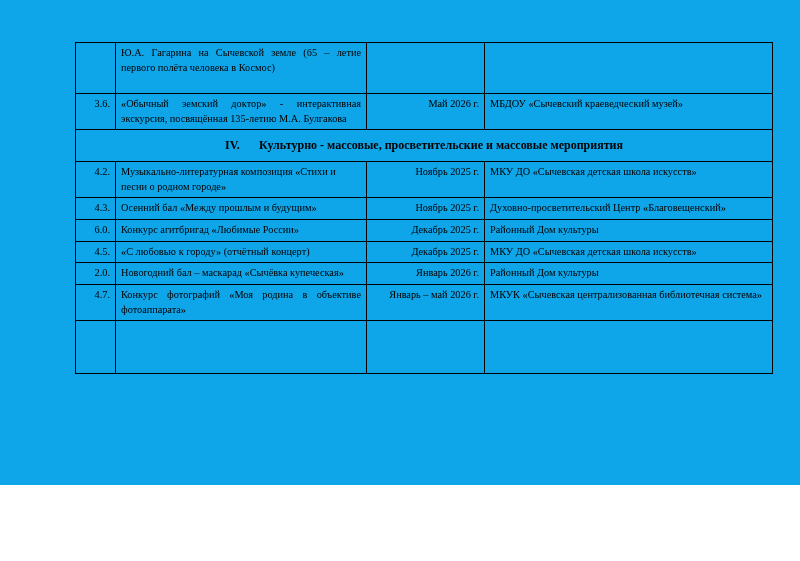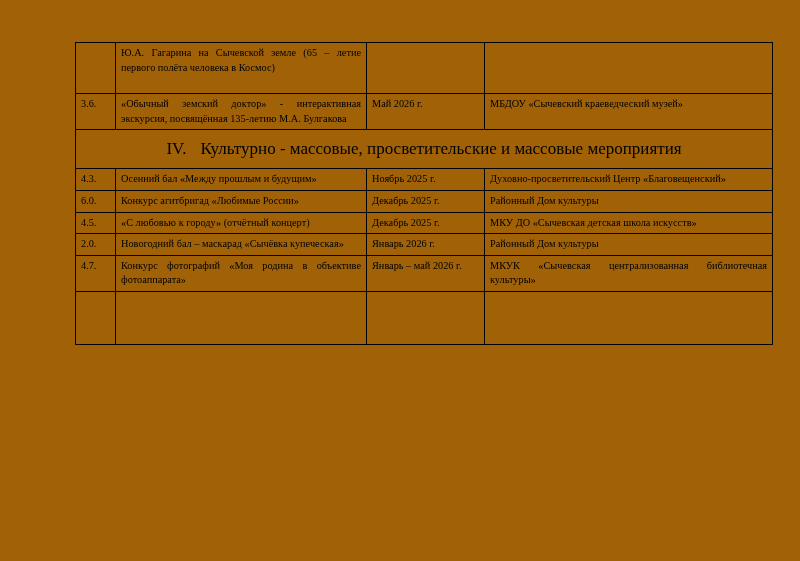--- a/index.html
+++ b/index.html
@@ -10,22 +10,22 @@
   body {
     width: 800px;
     height: 561px;
     font-family: "Liberation Serif", serif;
     color: #000000;
     overflow: hidden;
   }
   .page {
     position: relative;
     width: 800px;
-    height: 561px;
-    background: #a16207;
+    height: 485px;
+    background: #0ea5e9;
     box-sizing: border-box;
   }
   .doc-table {
     position: absolute;
     left: 75px;
     top: 42px;
     width: 697px;
     border-collapse: collapse;
     table-layout: fixed;
   }
@@ -34,28 +34,28 @@
     vertical-align: top;
     padding: 3px 5px 3px 5px;
     font-size: 10.3px;
     line-height: 1.42;
   }
   col.c-num { width: 40px; }
   col.c-name { width: 251px; }
   col.c-date { width: 118px; }
   col.c-org  { width: 288px; }
 
-  .num { text-align: left; }
+  .num { text-align: right; }
   .justify { text-align: justify; text-align-last: left; }
   .just-full { text-align: justify; }
   .section-row td {
     text-align: center;
     padding: 7px 5px 7px 5px;
-    font-weight: normal;
-    font-size: 17px;
+    font-weight: bold;
+    font-size: 12px;
   }
   .section-inner {
     display: inline-block;
     text-align: left;
   }
   .section-num {
     display: inline-block;
     min-width: 34px;
   }
   .tall-empty { height: 44px; }
@@ -90,20 +90,26 @@
         <td>МБДОУ «Сычевский краеведческий музей»</td>
       </tr>
 
       <tr class="section-row">
         <td colspan="4">
           <span class="section-inner"><span class="section-num">IV.</span><span>Культурно - массовые, просветительские и массовые мероприятия</span></span>
         </td>
       </tr>
 
 
+      <tr>
+        <td class="num">4.2.</td>
+        <td>Музыкально-литературная композиция «Стихи и песни о родном городе»</td>
+        <td class="num">Ноябрь 2025 г.</td>
+        <td class="just-full">МКУ ДО «Сычевская детская школа искусств»</td>
+      </tr>
 
       <tr>
         <td class="num">4.3.</td>
         <td class="just-full">Осенний бал «Между прошлым и будущим»</td>
         <td class="num">Ноябрь 2025 г.</td>
         <td class="just-full">Духовно-просветительский Центр «Благовещенский»</td>
       </tr>
 
       <tr>
         <td class="num">6.0.</td>
@@ -123,21 +129,21 @@
         <td class="num">2.0.</td>
         <td>Новогодний бал – маскарад «Сычёвка купеческая»</td>
         <td class="num">Январь 2026 г.</td>
         <td>Районный Дом культуры</td>
       </tr>
 
       <tr>
         <td class="num">4.7.</td>
         <td class="just-full">Конкурс фотографий «Моя родина в объективе фотоаппарата»</td>
         <td class="num">Январь – май 2026 г.</td>
-        <td class="just-full">МКУК «Сычевская централизованная библиотечная культуры»</td>
+        <td class="just-full">МКУК «Сычевская централизованная библиотечная система»</td>
       </tr>
 
 
       <tr class="spacer-row">
         <td></td>
         <td></td>
         <td></td>
         <td></td>
       </tr>
     </tbody>

